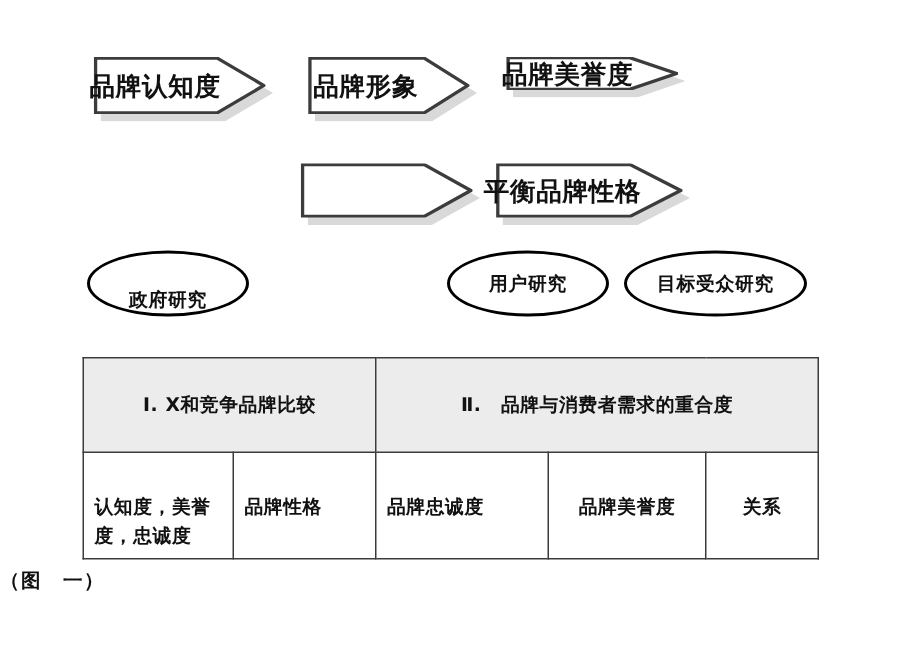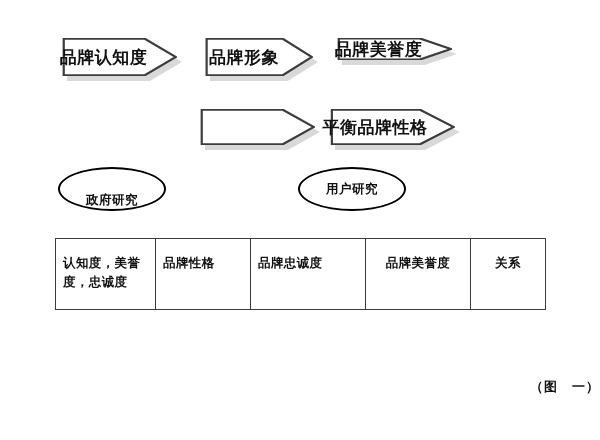--- a/index.html
+++ b/index.html
@@ -119,34 +119,35 @@
     font-weight: bold;
     letter-spacing: 0.4px;
     color: #111111;
     background: #ffffff;
   }
   .body-cell .cell-text {
     display: block;
     padding: 14px 7px 0 7px;
     line-height: 1.55;
     text-align: left;
+    margin-top: 12px;
   }
   .body-cell.centered .cell-text {
     text-align: center;
     padding-left: 4px;
     padding-right: 4px;
   }
 
   
   #figure-caption {
     position: absolute;
     left: 0;
     top: 378px;
     width: 600px;
-    text-align: right;
+    text-align: left;
     font-size: 13px;
     font-weight: bold;
     letter-spacing: 1px;
     color: #111111;
   }
 </style>
 </head>
 <body>
 
 <div id="diagram-canvas">
@@ -202,31 +203,38 @@
 
   <div class="ellipse-node" style="left:58px; top:167px; width:108px; height:44px;align-items:flex-end;">
     <span class="ellipse-label">政府研究</span>
   </div>
 
 
   <div class="ellipse-node" style="left:298px; top:167px; width:108px; height:44px;">
     <span class="ellipse-label">用户研究</span>
   </div>
 
+  <div class="ellipse-node" style="left:416px; top:167px; width:122px; height:44px;">
+    <span class="ellipse-label">目标受众研究</span>
+  </div>
 
   <table id="matrix-table">
     <colgroup>
       <col style="width:100px">
         <col style="width:95px">
         <col style="width:115px">
       <col style="width:105px">
         <col style="width:75px">
     </colgroup>
     <tbody>
       <tr>
+        <td class="hdr-cell" colspan="2">Ⅰ. X和竞争品牌比较</td>
+        <td class="hdr-cell" colspan="3">Ⅱ.　品牌与消费者需求的重合度</td>
+      </tr>
+      <tr>
         <td class="body-cell">
           <span class="cell-text">认知度，美誉度，忠诚度</span>
         </td>
         <td class="body-cell">
           <span class="cell-text">品牌性格</span>
         </td>
         <td class="body-cell">
           <span class="cell-text">品牌忠诚度</span>
         </td>
         <td class="body-cell centered">

